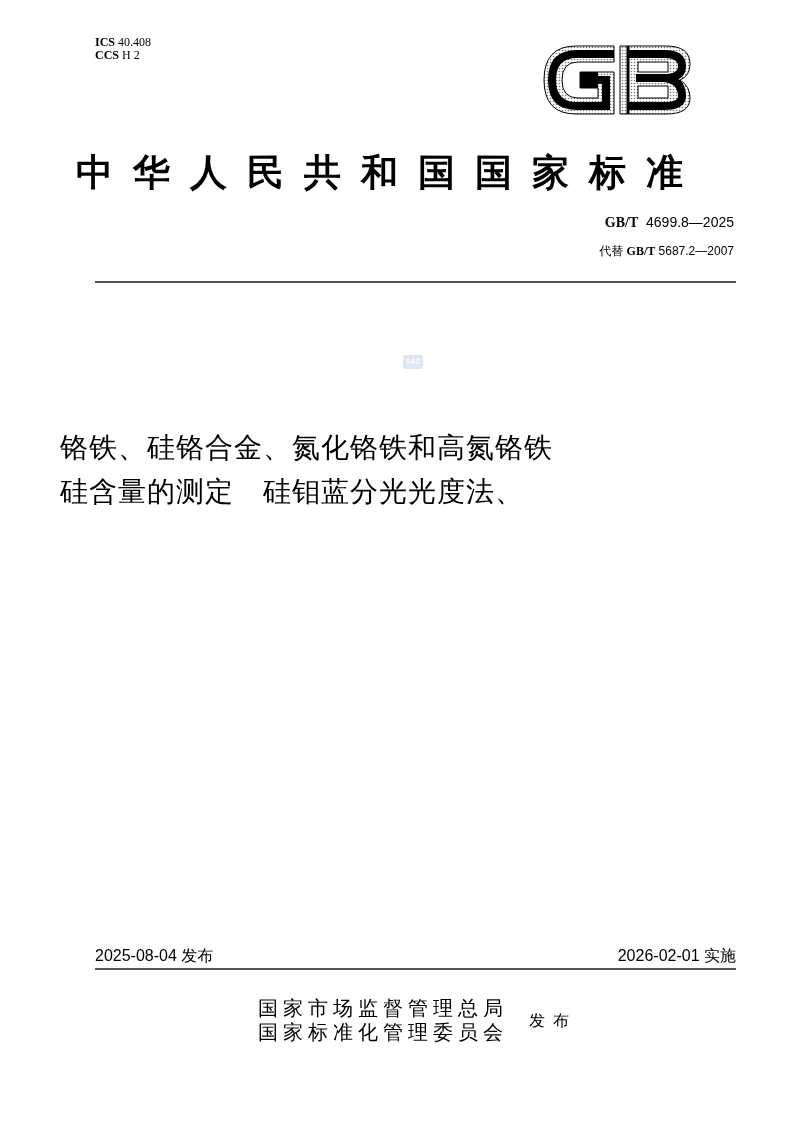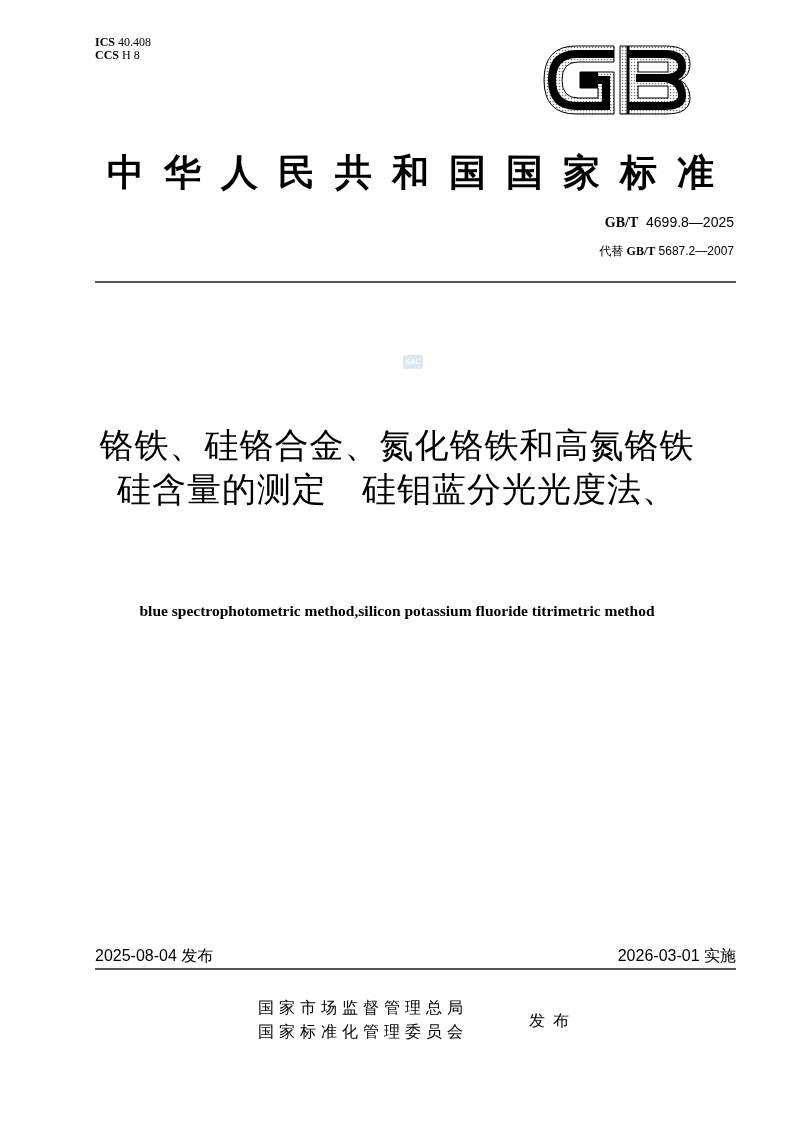--- a/index.html
+++ b/index.html
@@ -3,41 +3,41 @@
   <meta charset="utf-8">
   <style>
     html, body { margin: 0; padding: 0; background: #ffffff; }
     body { width: 794px; height: 1123px; position: relative; overflow: hidden; color: #000; }
     .abs { position: absolute; }
     .serif { font-family: "Liberation Serif", "DejaVu Serif", serif; }
     .sans { font-family: "Liberation Sans", "DejaVu Sans", sans-serif; }
     .cls { left: 95px; top: 36px; font-size: 12px; line-height: 13px; }
     .cls .b { font-weight: bold; }
     .gb-logo { left: 540px; top: 40px; width: 154px; height: 80px; }
-    .nat-title { left: 107px; top: 150px; width: 650px; font-size: 37px; font-weight: bold; letter-spacing: 20px; white-space: nowrap; line-height: 46px; }
+    .nat-title { left: 76px; top: 150px; width: 650px; font-size: 37px; font-weight: bold; letter-spacing: 20px; white-space: nowrap; line-height: 46px; }
     .std-no { right: 60px; top: 214px; font-size: 14px; text-align: right; white-space: nowrap; }
     .std-no .b { font-weight: bold; }
     .replace { right: 60px; top: 243px; font-size: 12px; text-align: left; white-space: nowrap; }
     .replace .b { font-weight: bold; }
     .rule-top { left: 95px; top: 281px; width: 641px; height: 2px; background: #555; }
     .sac { left: 403px; top: 355px; width: 20px; height: 14px; background: #dde6f3; color: #fff; font-size: 7px; font-weight: bold; font-style: italic; text-align: center; line-height: 14px; border-radius: 2px; }
-    .cn-title { left: 60px; top: 426px; width: 674px; text-align: center; font-size: 34px; line-height: 44px; letter-spacing: 1px; font-family: Liberation Mono, monospace; }
+    .cn-title { left: 60px; top: 426px; width: 674px; font-size: 28px; line-height: 44px; letter-spacing: 1px; }
     .en-title { left: 60px; top: 600px; width: 674px; text-align: center; font-size: 15.5px; font-weight: bold; line-height: 22.5px; }
     .date-issue { left: 95px; top: 946px; font-size: 16px; }
     .date-impl { right: 58px; top: 946px; font-size: 16px; text-align: right; }
     .rule-bottom { left: 95px; top: 968px; width: 641px; height: 2px; background: #555; }
-    .issuers { left: 258px; top: 996px; font-size: 16px; line-height: 24px; letter-spacing: 5px; }
+    .issuers { left: 258px; top: 996px; font-size: 20px; line-height: 24px; letter-spacing: 5px; }
     .issue-label { left: 529px; top: 1011px; font-size: 16px; letter-spacing: 8px; }
   </style>
 </head>
 <body>
 
 <div class="abs cls serif">
   <div><span class="b">ICS</span> <span>40.408</span></div>
-  <div><span class="b">CCS</span> <span>H 8</span></div>
+  <div><span class="b">CCS</span> <span>H 2</span></div>
 </div>
 
 <div class="abs gb-logo">
   <svg width="154" height="80" viewBox="0 0 154 80">
     <defs>
       <pattern id="dots" width="3" height="3" patternUnits="userSpaceOnUse">
         <rect width="3" height="3" fill="#fff"></rect>
         <circle cx="1.5" cy="1.5" r="0.8" fill="#777"></circle>
       </pattern>
     </defs>
@@ -66,25 +66,24 @@
 <div class="abs rule-top"></div>
 
 <div class="abs sac sans">SAC</div>
 
 <div class="abs cn-title sans">
   <div>铬铁、硅铬合金、氮化铬铁和高氮铬铁</div>
   <div>硅含量的测定　硅钼蓝分光光度法、</div>
 </div>
 
 <div class="abs en-title serif">
-  <div>blue spectrophotometric method,silicon potassium fluoride titrimetric method</div>
 </div>
 
 <div class="abs date-issue sans">2025-08-04 发布</div>
-<div class="abs date-impl sans">2026-03-01 实施</div>
+<div class="abs date-impl sans">2026-02-01 实施</div>
 
 <div class="abs rule-bottom"></div>
 
 <div class="abs issuers serif">
   <div>国家市场监督管理总局</div>
   <div>国家标准化管理委员会</div>
 </div>
 <div class="abs issue-label serif">发布</div>
 
 </body></html>

